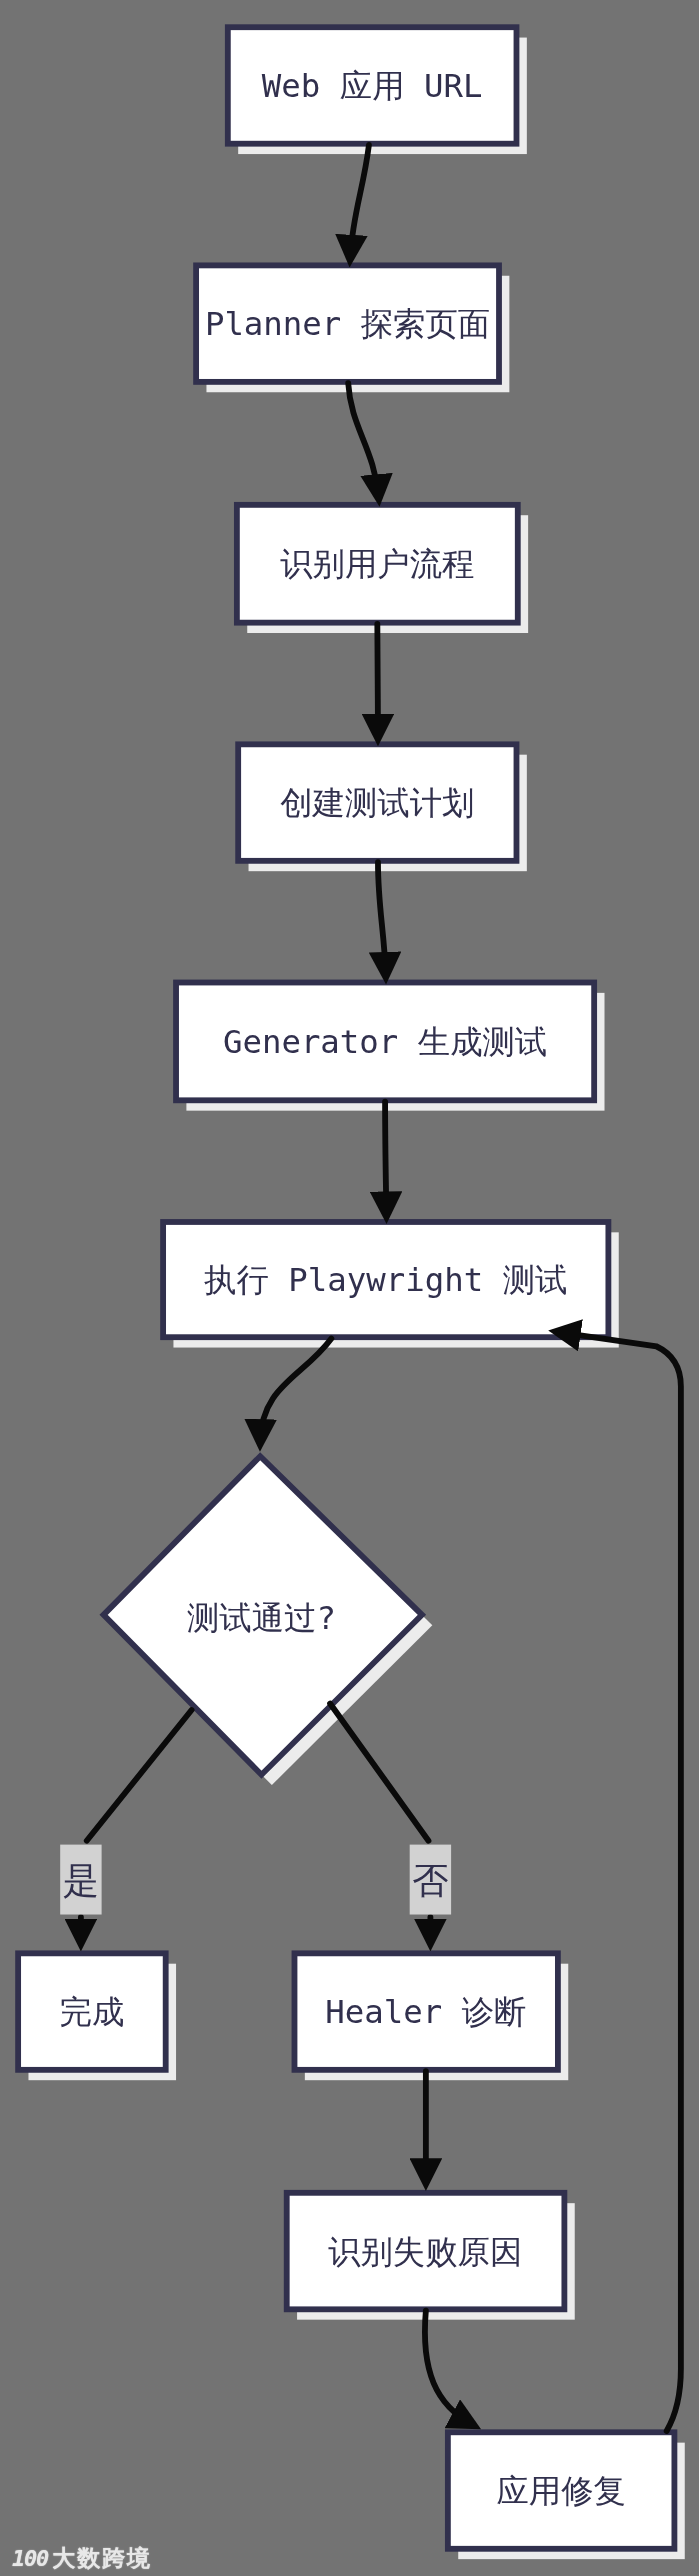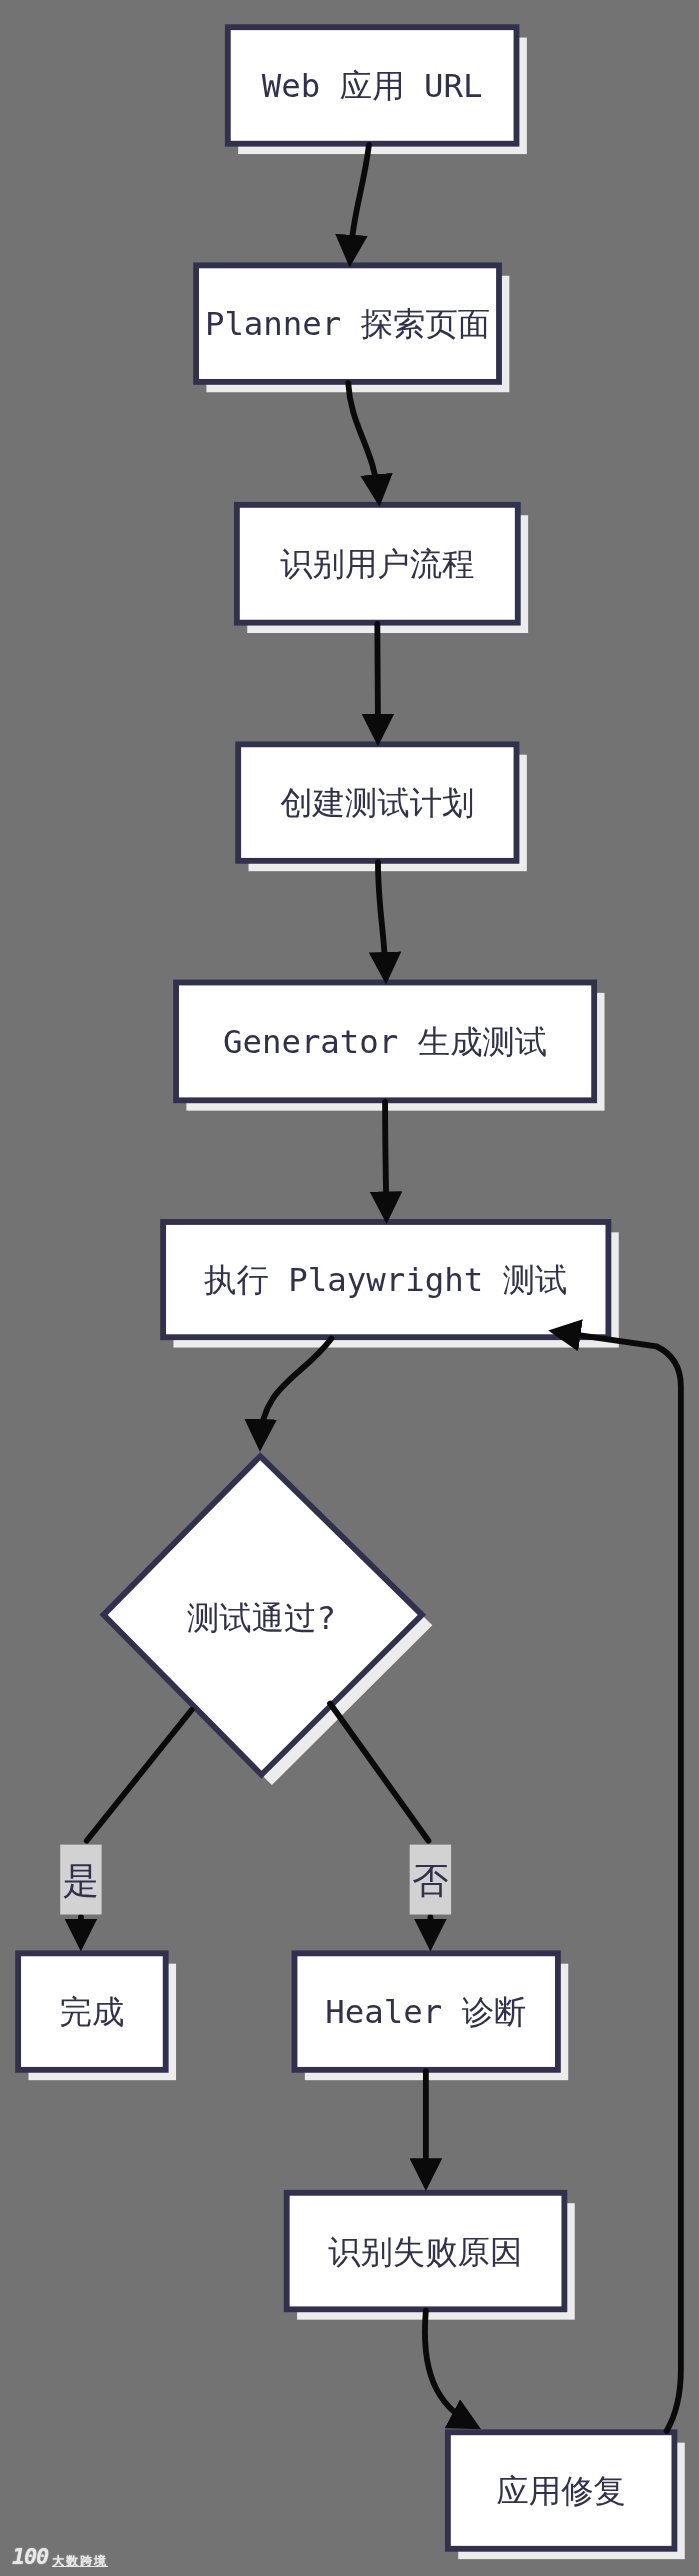--- a/index.html
+++ b/index.html
@@ -38,21 +38,21 @@
     top:2546px;
     display:flex;
     align-items:flex-end;
     gap:4.5px;
     color:#e8e8e8;
     text-shadow:0 0 1.3px #d6d6d6;
     font-weight:bold;
     user-select:none;
   }
   .watermark .logo{font-size:22px;font-style:italic;letter-spacing:-1.3px;line-height:1;}
-  .watermark .brand{font-size:12px;letter-spacing:1.9px;line-height:1.05;text-decoration:underline;}
+  .watermark .brand{font-size:23px;letter-spacing:1.9px;line-height:1.05;}
 </style>
 </head>
 <body>
 
 <div class="canvas">
   <svg class="flow-svg" width="699" height="2576" viewBox="0 0 1080 3980" xmlns="http://www.w3.org/2000/svg">
 
     <defs>
       <marker id="ah" viewBox="0 0 10 10" refX="7" refY="5" markerWidth="5.6" markerHeight="5.6" orient="auto" markerUnits="strokeWidth">
         <path d="M0,0 L10,5 L0,10 Z" fill="#0a0a0a"></path>

